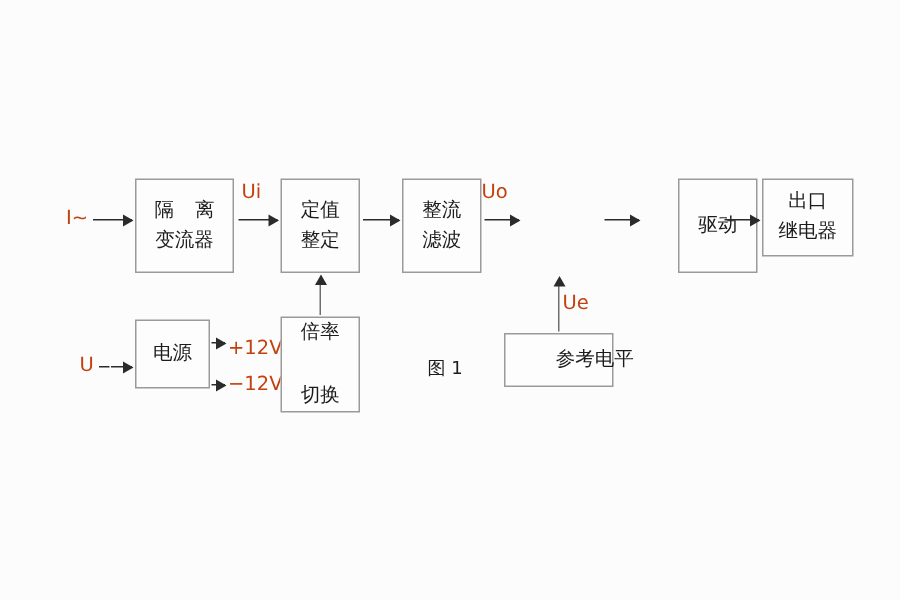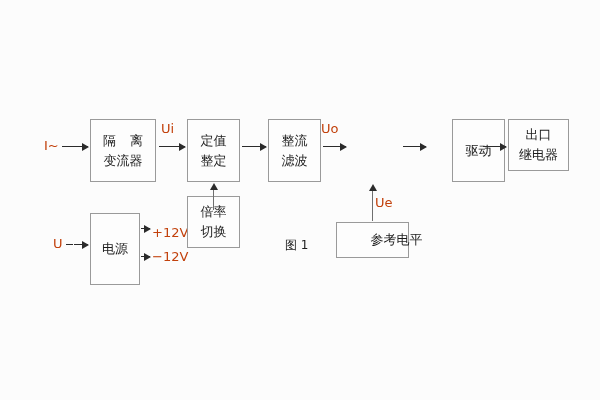--- a/index.html
+++ b/index.html
@@ -139,31 +139,31 @@
     <span class="line">出口</span>
     <span class="line">继电器</span>
   </div>
 
   <div class="lbl" style="left:53px; top:237px;">U</div>
 
   <div class="seg h" style="left:66px; top:244px; width:7px; background:#2b2b2b;"></div>
 
   <div class="harrow" style="left:74px; top:244px; width:14px;"></div>
 
-  <div class="box single" style="left:90px; top:213px; width:50px; height:72px;">
+  <div class="box single" style="left:90px; top:213px; width:50px; height:46px;">
     <span class="line">电源</span>
   </div>
 
   <div class="harrow" style="left:141px; top:228px; width:9px;"></div>
   <div class="lbl" style="left:152px; top:226px;">+12V</div>
 
   <div class="harrow" style="left:141px; top:256px; width:9px;"></div>
   <div class="lbl" style="left:152px; top:250px;">−12V</div>
 
-  <div class="box" style="left:187px; top:196px; width:53px; height:52px;">
+  <div class="box" style="left:187px; top:211px; width:53px; height:64px;justify-content:space-between;">
     <span class="line">倍率</span>
     <span class="line">切换</span>
   </div>
 
   <div class="varrow" style="left:213px; top:189px; height:21px;"></div>
 
   <div class="lbl" style="left:375px; top:196px;">Ue</div>
 
   <div class="varrow" style="left:372px; top:190px; height:31px;"></div>
 

